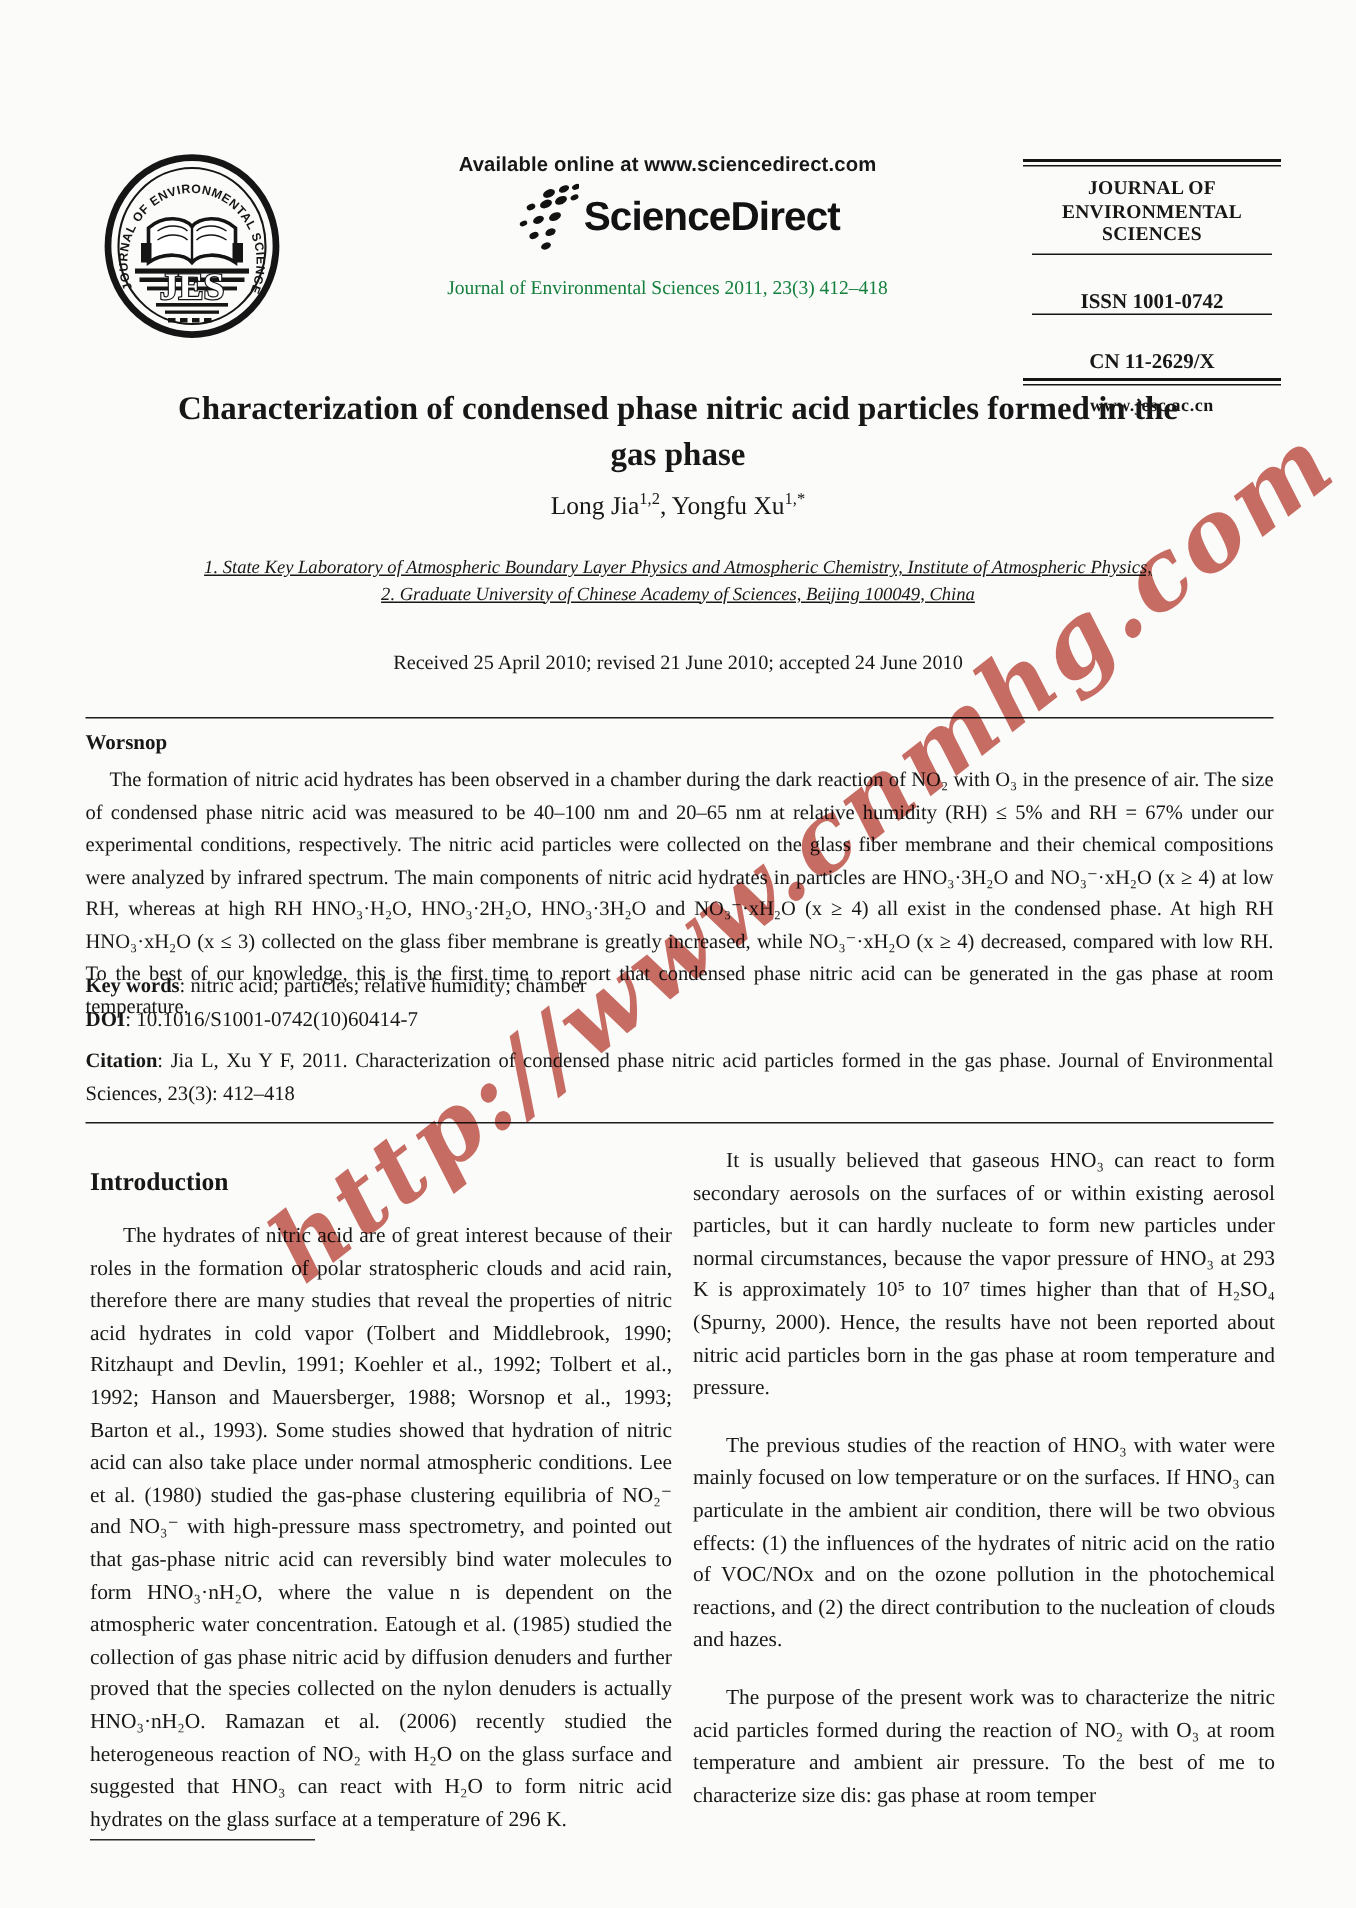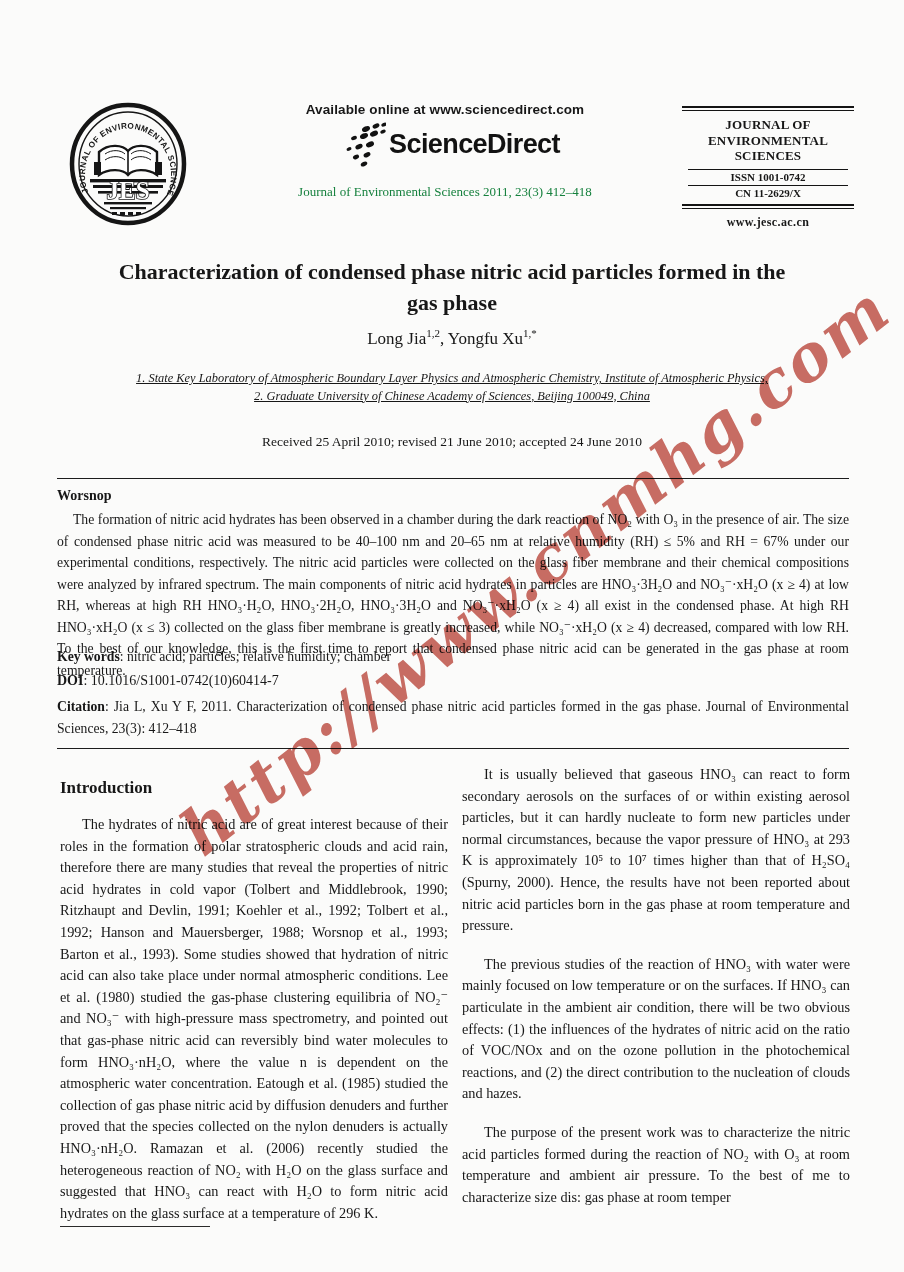--- a/index.html
+++ b/index.html
@@ -15,21 +15,21 @@
   .header-center{left:230px;top:102px;width:430px;text-align:center;}
   .available-online{font-family:"Liberation Sans","DejaVu Sans",sans-serif;font-weight:bold;font-size:13.5px;letter-spacing:0.1px;}
   .sd-row{margin-top:4px;display:flex;justify-content:center;align-items:center;gap:3px;}
   .sd-text{font-family:"Liberation Sans","DejaVu Sans",sans-serif;font-weight:bold;font-size:27px;letter-spacing:-0.6px;color:#121212;}
   .journal-line{margin-top:17px;font-size:13px;color:#15803d;}
 
   .info-box{right:50px;top:106px;width:172px;text-align:center;}
   .dbl{height:2px;border-top:2px solid #141414;border-bottom:1.5px solid #141414;}
   .info-title{font-weight:bold;font-size:13px;line-height:15.5px;margin:6px 0 5px;letter-spacing:0.2px;}
   .thin{border-top:1.5px solid #141414;margin:0 6px;}
-  .issn,.cn-no{font-weight:bold;font-size:11px;line-height:15px;}
+  .issn,.cn-no{font-weight:bold;font-size:14px;line-height:15px;margin-top:24px;}
   .info-url{font-weight:bold;font-size:12px;margin-top:6px;letter-spacing:0.4px;}
   .mt3{margin-top:3px;}
 
   
   .title-block{left:112px;top:256px;width:680px;text-align:center;
     font-size:22px;font-weight:bold;line-height:31px;}
   .authors{left:57px;top:327px;width:790px;text-align:center;font-size:17px;}
   .authors sup{font-size:11px;}
   .affils{left:57px;top:370px;width:790px;text-align:center;
     font-style:italic;font-size:12.4px;line-height:17.5px;text-decoration:underline;}

